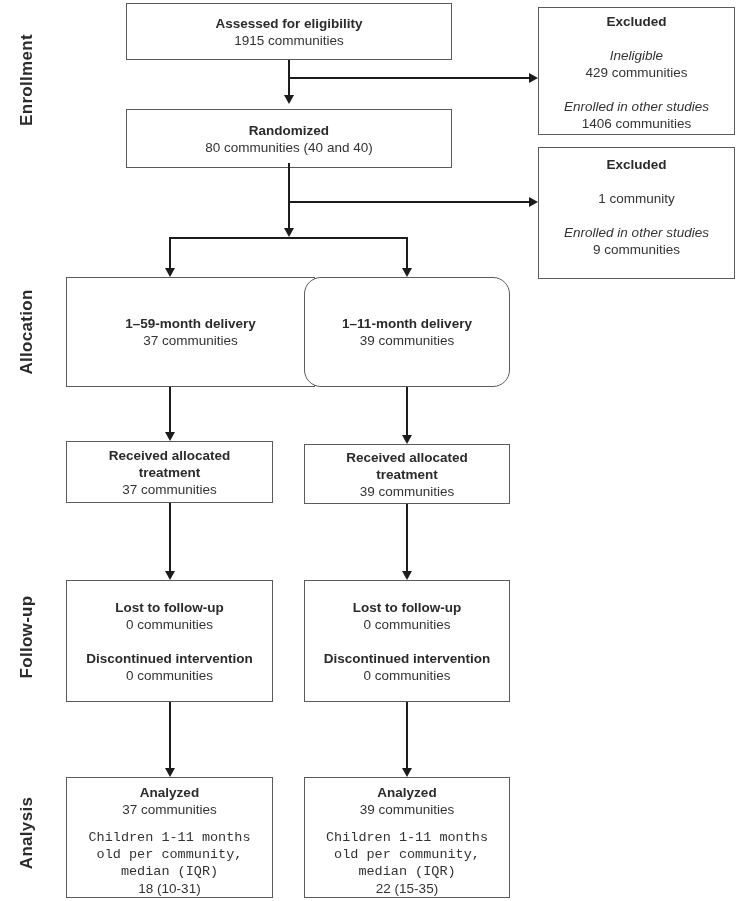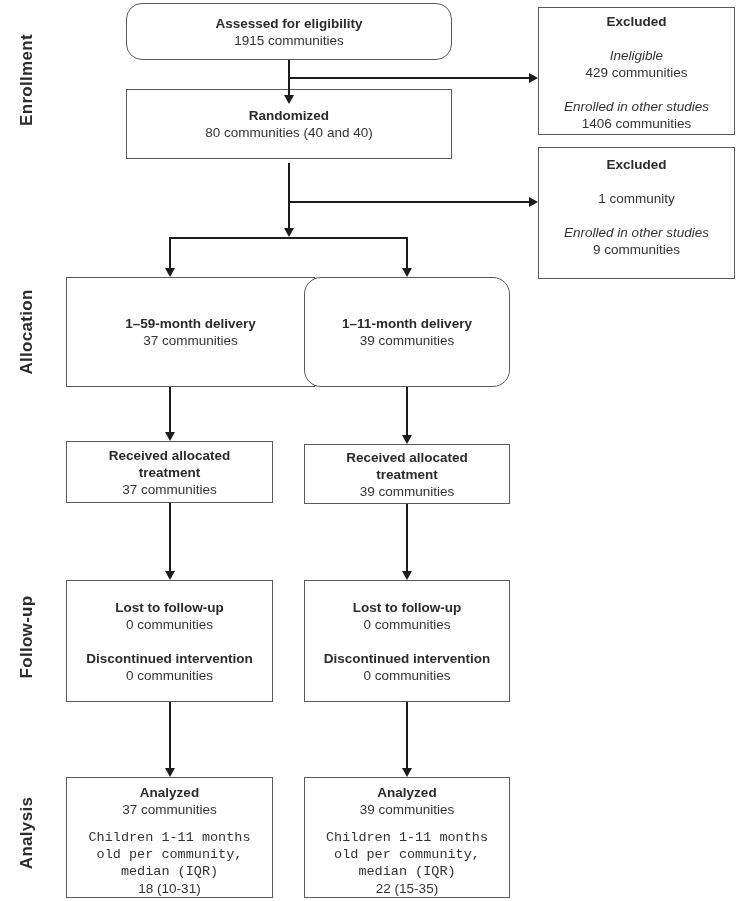--- a/index.html
+++ b/index.html
@@ -43,26 +43,26 @@
 </head>
 <body>
 
 <div class="canvas">
 
   <div class="stage-label" style="left:27px;top:80px;">Enrollment</div>
   <div class="stage-label" style="left:27px;top:332px;">Allocation</div>
   <div class="stage-label" style="left:27px;top:637px;">Follow-up</div>
   <div class="stage-label" style="left:27px;top:833px;">Analysis</div>
 
-  <div class="box center" style="left:126px;top:3px;width:326px;height:57px;border-radius:16px;">
+  <div class="box center" style="left:126px;top:3px;width:326px;height:57px;">
     <div class="b">Assessed for eligibility</div>
     <div>1915 communities</div>
   </div>
 
-  <div class="box center" style="left:126px;top:89px;width:326px;height:70px;">
+  <div class="box center" style="left:126px;top:109px;width:326px;height:59px;">
     <div class="b">Randomized</div>
     <div>80 communities (40 and 40)</div>
   </div>
 
   <div class="box top" style="left:538px;top:7px;width:197px;height:128px;">
     <div class="b">Excluded</div>
     <div class="gap"></div>
     <div class="i">Ineligible</div>
     <div>429 communities</div>
     <div class="gap"></div>

